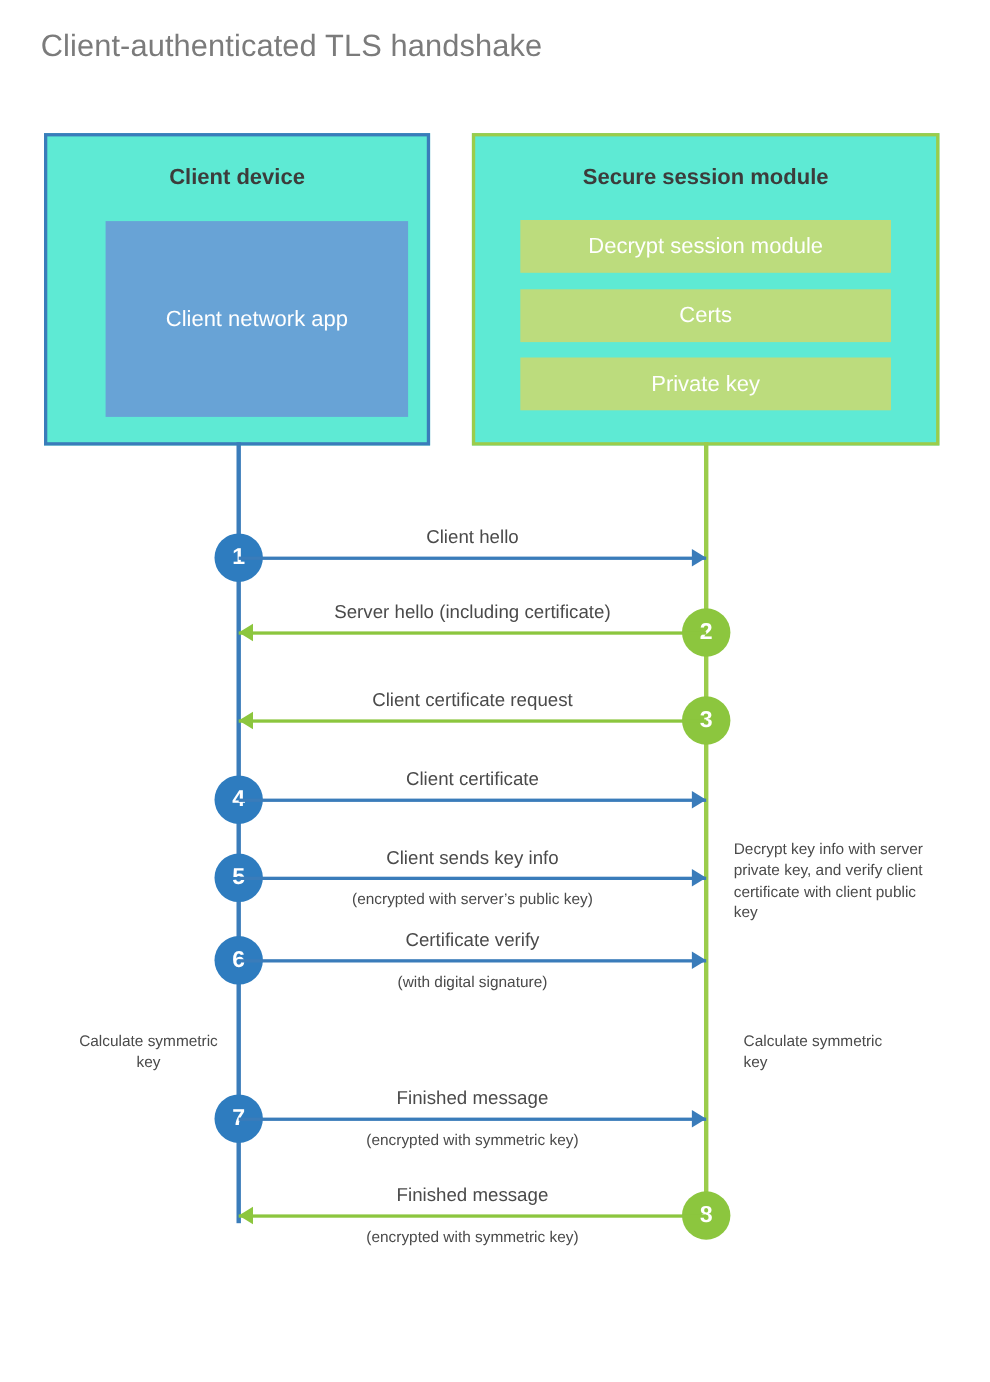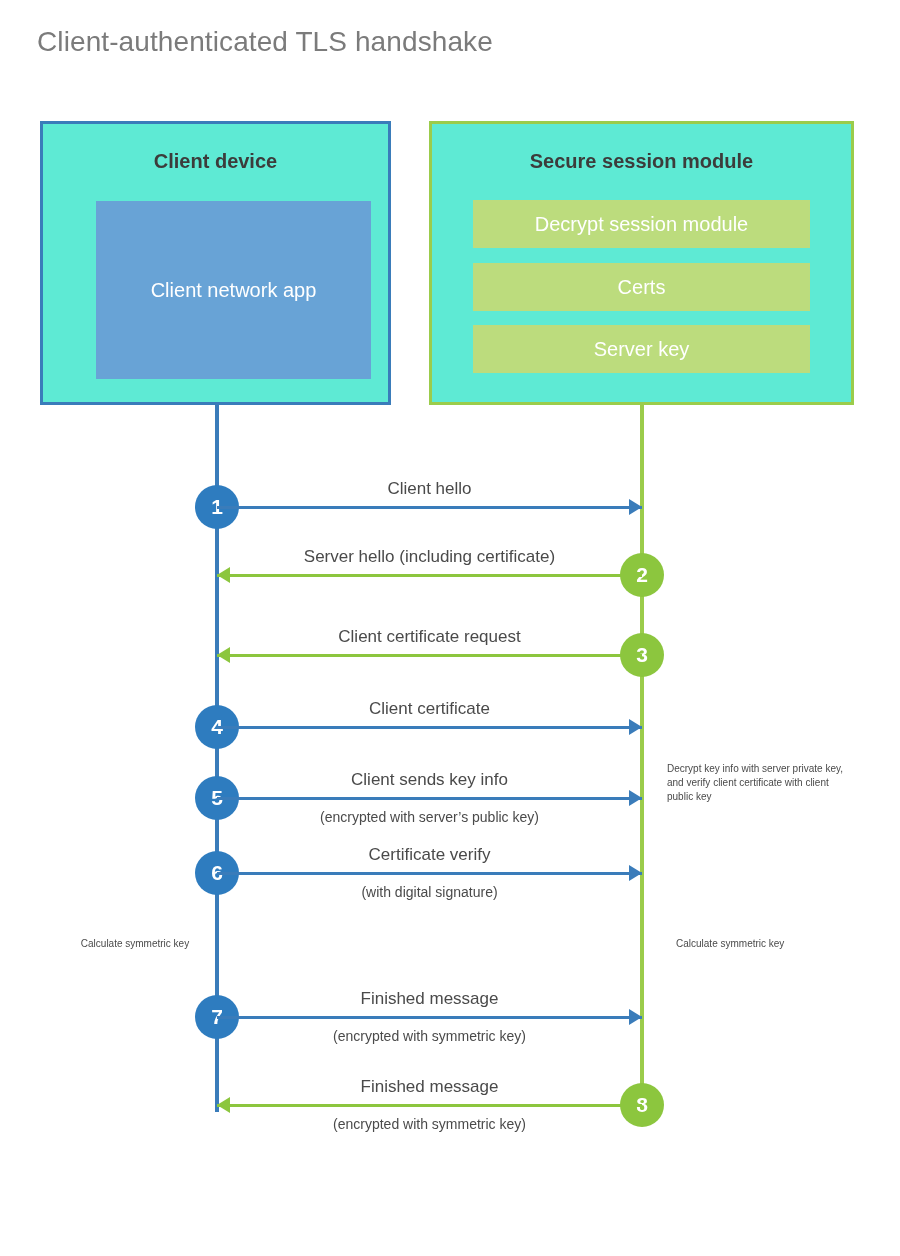--- a/index.html
+++ b/index.html
@@ -160,21 +160,21 @@
     position: absolute;
     text-align: center;
     font-size: 14px;
     color: #4a4a4a;
     white-space: nowrap;
   }
 
   
   .side-note {
     position: absolute;
-    font-size: 10px;
+    font-size: 14px;
     color: #4a4a4a;
     line-height: 1.38;
   }
   #note-server-decrypt {
     left: 667px;
     top: 762px;
     width: 180px;
   }
   #note-client-symkey {
     left: 60px;
@@ -195,21 +195,21 @@
 
 <div class="participant-box" id="client-device-box">
   <div class="participant-title">Client device</div>
   <div id="client-app-block">Client network app</div>
 </div>
 
 <div class="participant-box" id="secure-server-box">
   <div class="participant-title">Secure session module</div>
   <div class="server-bar" id="server-bar-0">Decrypt session module</div>
   <div class="server-bar" id="server-bar-1">Certs</div>
-  <div class="server-bar" id="server-bar-2">Server key</div>
+  <div class="server-bar" id="server-bar-2">Private key</div>
 </div>
 
 <div class="lifeline" id="client-lifeline"></div>
 <div class="lifeline" id="server-lifeline"></div>
 
 <div id="messages-layer">
     <div class="step-circle client" style="top: 485px;">1</div>
     <div class="arrow-line blue" style="left: 217px; width: 425px; top: 506px;"></div>
     <div class="arrow-head right blue" style="top: 499px; left: 629px;"></div>
     <div class="msg-label" style="left: 0px; width: 900px; text-align: center; transform: translateX(-20.5px); top: 479px;">Client hello</div>

